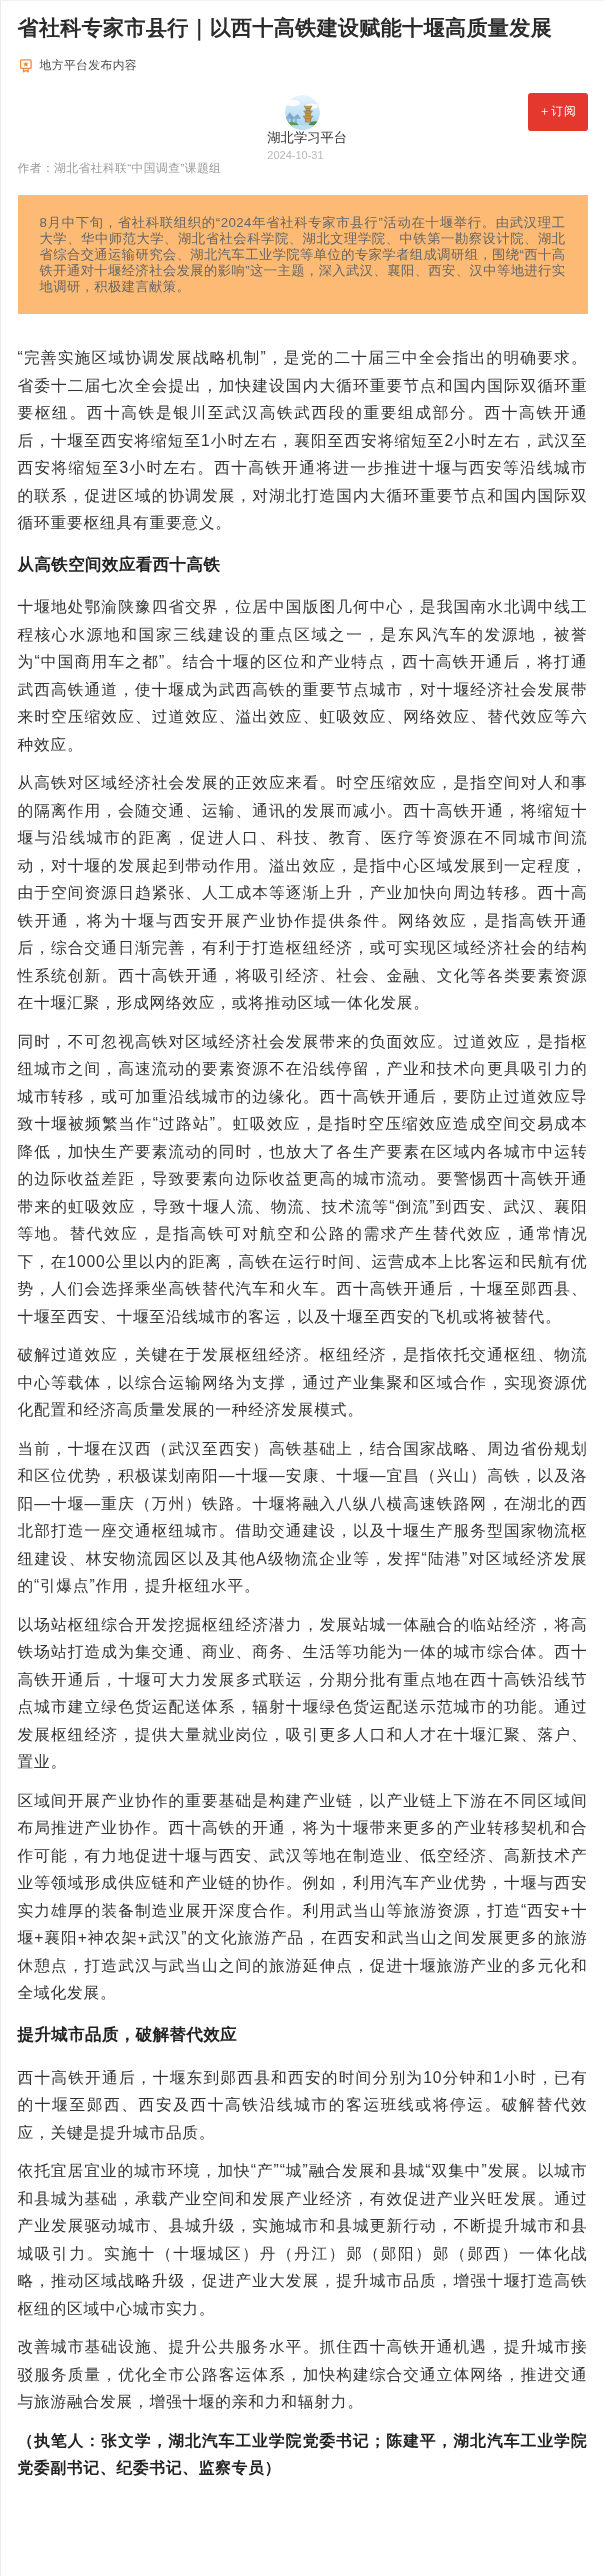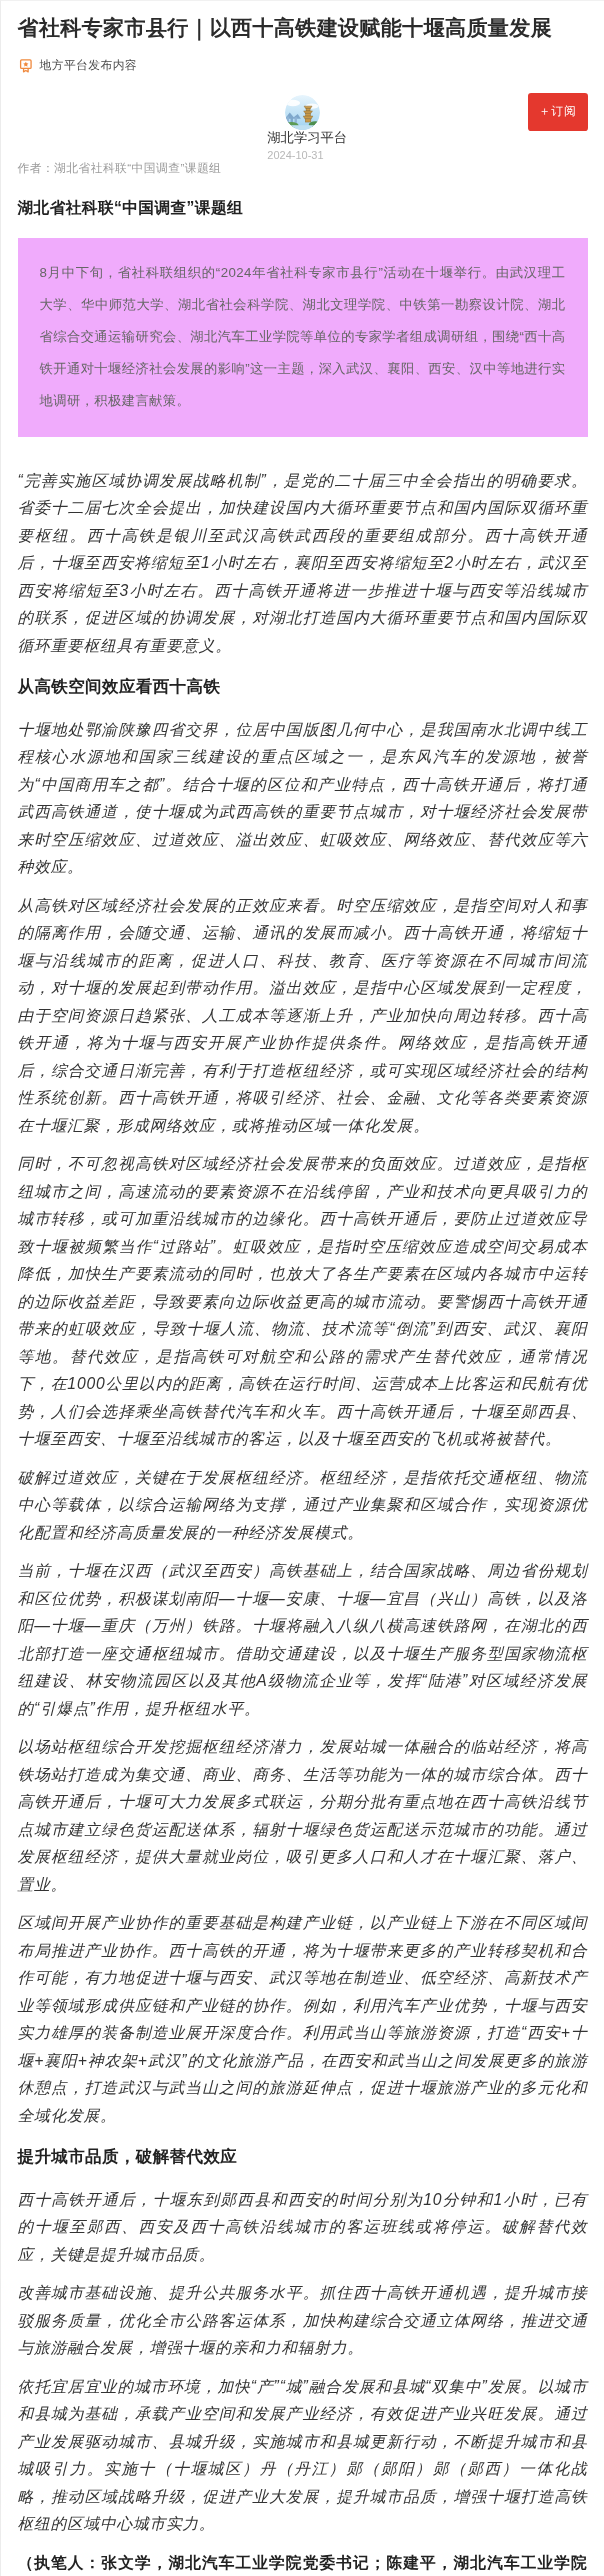--- a/index.html
+++ b/index.html
@@ -27,26 +27,26 @@
   .author-date{font-size:11px;color:#b8b8b8;line-height:14px;margin-top:3.1px;}
   .subscribe-btn{
     position:absolute;right:0;top:50%;transform:translateY(-50%);
     min-width:58px;height:38px;padding:0 11px;box-sizing:border-box;
     background:#e4382e;color:#fff;font-size:11.8px;border:none;border-radius:3.1px;
     display:flex;align-items:center;justify-content:center;cursor:pointer;letter-spacing:0.8px;
   }
   .byline{margin-top:30px;font-size:11.8px;line-height:16.5px;color:#9b9b9b;letter-spacing:0.4px;}
   .org-heading{margin:20.4px 0 0;font-size:15.7px;line-height:22px;font-weight:700;color:#222;letter-spacing:0.4px;}
   .quote{
-    margin:19px 0 30px;background:#f0abfc;padding:19.6px 22px;
-    font-size:13.3px;line-height:32px;color:#666;letter-spacing:0.4px;text-align:justify;
+    margin:19px 0 30px;background:#fdba74;padding:19.6px 22px;
+    font-size:13.3px;line-height:16px;color:#666;letter-spacing:0.4px;text-align:justify;
   }
   .article p.body{
     margin:11px 0;font-size:15.7px;line-height:27.5px;color:#333;
-    letter-spacing:0.8px;text-align:justify;font-style:italic;
+    letter-spacing:0.8px;text-align:justify;
   }
   .article p.first{margin-top:30px;}
   .article h2{
     margin:15.7px 0 17.3px;font-size:16.5px;line-height:23.6px;font-weight:700;
     color:#222;letter-spacing:0.4px;
   }
   .article p.signature{
     margin:11px 0;font-size:15.7px;line-height:27.5px;color:#222;font-weight:700;
     letter-spacing:0.8px;text-align:justify;
   }
@@ -105,35 +105,34 @@
     </span>
     <span class="author-meta">
       <span class="author-name">湖北学习平台</span>
       <span class="author-date">2024-10-31</span>
     </span>
     <button class="subscribe-btn">＋订阅</button>
   </div>
 
   <div class="byline">作者：湖北省社科联“中国调查”课题组</div>
 
-  <h3 class="org-heading">湖北省社科联“中国调查”课题组</h3>
 
   <div class="article">
     <blockquote class="quote" style="margin-left:0;margin-right:0">8月中下旬，省社科联组织的“2024年省社科专家市县行”活动在十堰举行。由武汉理工大学、华中师范大学、湖北省社会科学院、湖北文理学院、中铁第一勘察设计院、湖北省综合交通运输研究会、湖北汽车工业学院等单位的专家学者组成调研组，围绕“西十高铁开通对十堰经济社会发展的影响”这一主题，深入武汉、襄阳、西安、汉中等地进行实地调研，积极建言献策。</blockquote>
     <p class="body first">“完善实施区域协调发展战略机制”，是党的二十届三中全会指出的明确要求。省委十二届七次全会提出，加快建设国内大循环重要节点和国内国际双循环重要枢纽。西十高铁是银川至武汉高铁武西段的重要组成部分。西十高铁开通后，十堰至西安将缩短至1小时左右，襄阳至西安将缩短至2小时左右，武汉至西安将缩短至3小时左右。西十高铁开通将进一步推进十堰与西安等沿线城市的联系，促进区域的协调发展，对湖北打造国内大循环重要节点和国内国际双循环重要枢纽具有重要意义。</p>
     <h2>从高铁空间效应看西十高铁</h2>
     <p class="body">十堰地处鄂渝陕豫四省交界，位居中国版图几何中心，是我国南水北调中线工程核心水源地和国家三线建设的重点区域之一，是东风汽车的发源地，被誉为“中国商用车之都”。结合十堰的区位和产业特点，西十高铁开通后，将打通武西高铁通道，使十堰成为武西高铁的重要节点城市，对十堰经济社会发展带来时空压缩效应、过道效应、溢出效应、虹吸效应、网络效应、替代效应等六种效应。</p>
     <p class="body">从高铁对区域经济社会发展的正效应来看。时空压缩效应，是指空间对人和事的隔离作用，会随交通、运输、通讯的发展而减小。西十高铁开通，将缩短十堰与沿线城市的距离，促进人口、科技、教育、医疗等资源在不同城市间流动，对十堰的发展起到带动作用。溢出效应，是指中心区域发展到一定程度，由于空间资源日趋紧张、人工成本等逐渐上升，产业加快向周边转移。西十高铁开通，将为十堰与西安开展产业协作提供条件。网络效应，是指高铁开通后，综合交通日渐完善，有利于打造枢纽经济，或可实现区域经济社会的结构性系统创新。西十高铁开通，将吸引经济、社会、金融、文化等各类要素资源在十堰汇聚，形成网络效应，或将推动区域一体化发展。</p>
     <p class="body">同时，不可忽视高铁对区域经济社会发展带来的负面效应。过道效应，是指枢纽城市之间，高速流动的要素资源不在沿线停留，产业和技术向更具吸引力的城市转移，或可加重沿线城市的边缘化。西十高铁开通后，要防止过道效应导致十堰被频繁当作“过路站”。虹吸效应，是指时空压缩效应造成空间交易成本降低，加快生产要素流动的同时，也放大了各生产要素在区域内各城市中运转的边际收益差距，导致要素向边际收益更高的城市流动。要警惕西十高铁开通带来的虹吸效应，导致十堰人流、物流、技术流等“倒流”到西安、武汉、襄阳等地。替代效应，是指高铁可对航空和公路的需求产生替代效应，通常情况下，在1000公里以内的距离，高铁在运行时间、运营成本上比客运和民航有优势，人们会选择乘坐高铁替代汽车和火车。西十高铁开通后，十堰至郧西县、十堰至西安、十堰至沿线城市的客运，以及十堰至西安的飞机或将被替代。</p>
     <p class="body">破解过道效应，关键在于发展枢纽经济。枢纽经济，是指依托交通枢纽、物流中心等载体，以综合运输网络为支撑，通过产业集聚和区域合作，实现资源优化配置和经济高质量发展的一种经济发展模式。</p>
     <p class="body">当前，十堰在汉西（武汉至西安）高铁基础上，结合国家战略、周边省份规划和区位优势，积极谋划南阳—十堰—安康、十堰—宜昌（兴山）高铁，以及洛阳—十堰—重庆（万州）铁路。十堰将融入八纵八横高速铁路网，在湖北的西北部打造一座交通枢纽城市。借助交通建设，以及十堰生产服务型国家物流枢纽建设、林安物流园区以及其他A级物流企业等，发挥“陆港”对区域经济发展的“引爆点”作用，提升枢纽水平。</p>
     <p class="body">以场站枢纽综合开发挖掘枢纽经济潜力，发展站城一体融合的临站经济，将高铁场站打造成为集交通、商业、商务、生活等功能为一体的城市综合体。西十高铁开通后，十堰可大力发展多式联运，分期分批有重点地在西十高铁沿线节点城市建立绿色货运配送体系，辐射十堰绿色货运配送示范城市的功能。通过发展枢纽经济，提供大量就业岗位，吸引更多人口和人才在十堰汇聚、落户、置业。</p>
     <p class="body">区域间开展产业协作的重要基础是构建产业链，以产业链上下游在不同区域间布局推进产业协作。西十高铁的开通，将为十堰带来更多的产业转移契机和合作可能，有力地促进十堰与西安、武汉等地在制造业、低空经济、高新技术产业等领域形成供应链和产业链的协作。例如，利用汽车产业优势，十堰与西安实力雄厚的装备制造业展开深度合作。利用武当山等旅游资源，打造“西安+十堰+襄阳+神农架+武汉”的文化旅游产品，在西安和武当山之间发展更多的旅游休憩点，打造武汉与武当山之间的旅游延伸点，促进十堰旅游产业的多元化和全域化发展。</p>
     <h2>提升城市品质，破解替代效应</h2>
     <p class="body">西十高铁开通后，十堰东到郧西县和西安的时间分别为10分钟和1小时，已有的十堰至郧西、西安及西十高铁沿线城市的客运班线或将停运。破解替代效应，关键是提升城市品质。</p>
+    <p class="body">依托宜居宜业的城市环境，加快“产”“城”融合发展和县城“双集中”发展。以城市和县城为基础，承载产业空间和发展产业经济，有效促进产业兴旺发展。通过产业发展驱动城市、县城升级，实施城市和县城更新行动，不断提升城市和县城吸引力。实施十（十堰城区）丹（丹江）郧（郧阳）郧（郧西）一体化战略，推动区域战略升级，促进产业大发展，提升城市品质，增强十堰打造高铁枢纽的区域中心城市实力。</p>
     <p class="body">改善城市基础设施、提升公共服务水平。抓住西十高铁开通机遇，提升城市接驳服务质量，优化全市公路客运体系，加快构建综合交通立体网络，推进交通与旅游融合发展，增强十堰的亲和力和辐射力。</p>
-    <p class="body">依托宜居宜业的城市环境，加快“产”“城”融合发展和县城“双集中”发展。以城市和县城为基础，承载产业空间和发展产业经济，有效促进产业兴旺发展。通过产业发展驱动城市、县城升级，实施城市和县城更新行动，不断提升城市和县城吸引力。实施十（十堰城区）丹（丹江）郧（郧阳）郧（郧西）一体化战略，推动区域战略升级，促进产业大发展，提升城市品质，增强十堰打造高铁枢纽的区域中心城市实力。</p>
     <p class="signature">（执笔人：张文学，湖北汽车工业学院党委书记；陈建平，湖北汽车工业学院党委副书记、纪委书记、监察专员）</p>
 
   </div>
 
 </div>
 
 
 </body></html>

